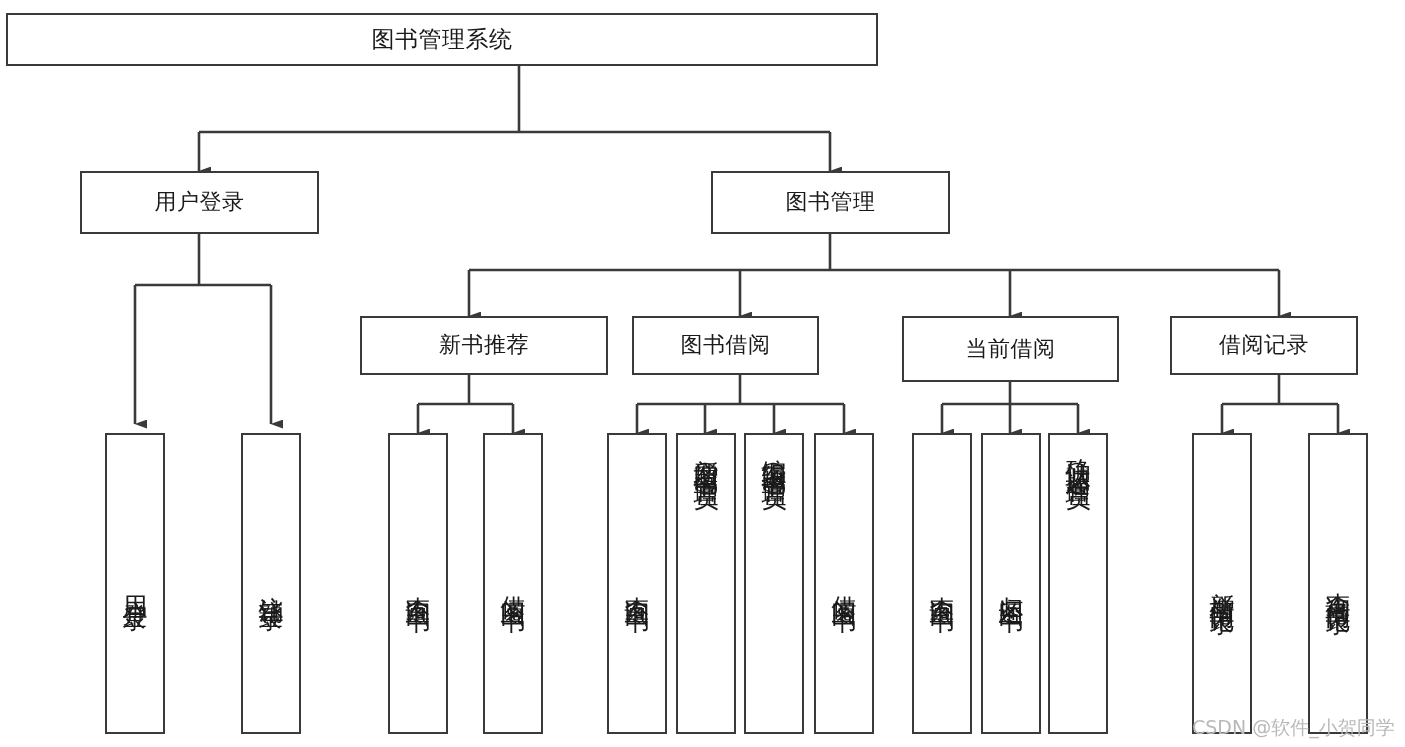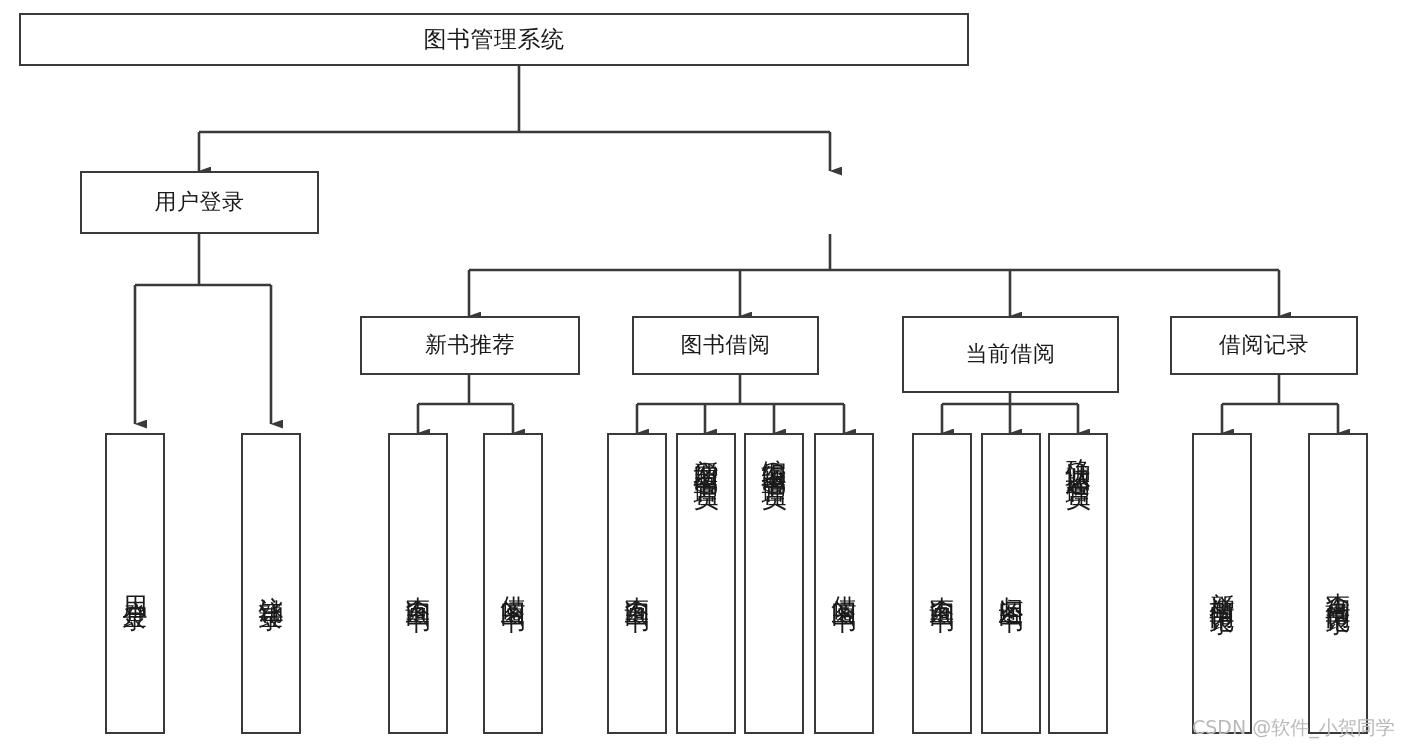--- a/index.html
+++ b/index.html
@@ -129,38 +129,41 @@
       <path d="M1010,404 L1010,433" marker-end="url(#arrow)"></path>
       <path d="M1078,404 L1078,433" marker-end="url(#arrow)"></path>
 
       <path d="M1279,375 L1279,404"></path>
       <path d="M1222,404 L1338,404"></path>
       <path d="M1222,404 L1222,433" marker-end="url(#arrow)"></path>
       <path d="M1338,404 L1338,433" marker-end="url(#arrow)"></path>
     </g>
   </svg>
 
-  <div class="node root horiz" style="left:19px; top:13px; width:950px; height:53px;">
+  <div class="node root horiz" style="left:6px; top:13px; width:872px; height:53px;">
     <span class="label">图书管理系统</span>
   </div>
 
   <div class="node horiz" style="left:80px; top:171px; width:239px; height:63px;">
     <span class="label">用户登录</span>
   </div>
 
-
-  <div class="node horiz" style="left:360px; top:316px; width:220px; height:59px;">
+  <div class="node horiz" style="left:711px; top:171px; width:239px; height:63px;">
+    <span class="label">图书管理</span>
+  </div>
+
+  <div class="node horiz" style="left:360px; top:316px; width:248px; height:59px;">
     <span class="label">新书推荐</span>
   </div>
 
   <div class="node horiz" style="left:632px; top:316px; width:187px; height:59px;">
     <span class="label">图书借阅</span>
   </div>
 
-  <div class="node horiz" style="left:902px; top:316px; width:217px; height:77px;">
+  <div class="node horiz" style="left:902px; top:316px; width:217px; height:66px;">
     <span class="label">当前借阅</span>
   </div>
 
   <div class="node horiz" style="left:1170px; top:316px; width:188px; height:59px;">
     <span class="label">借阅记录</span>
   </div>
 
   <div class="node vert mid" style="left:105px; top:433px; width:60px; height:301px;">
     <span class="label">用户登录</span>
   </div>

